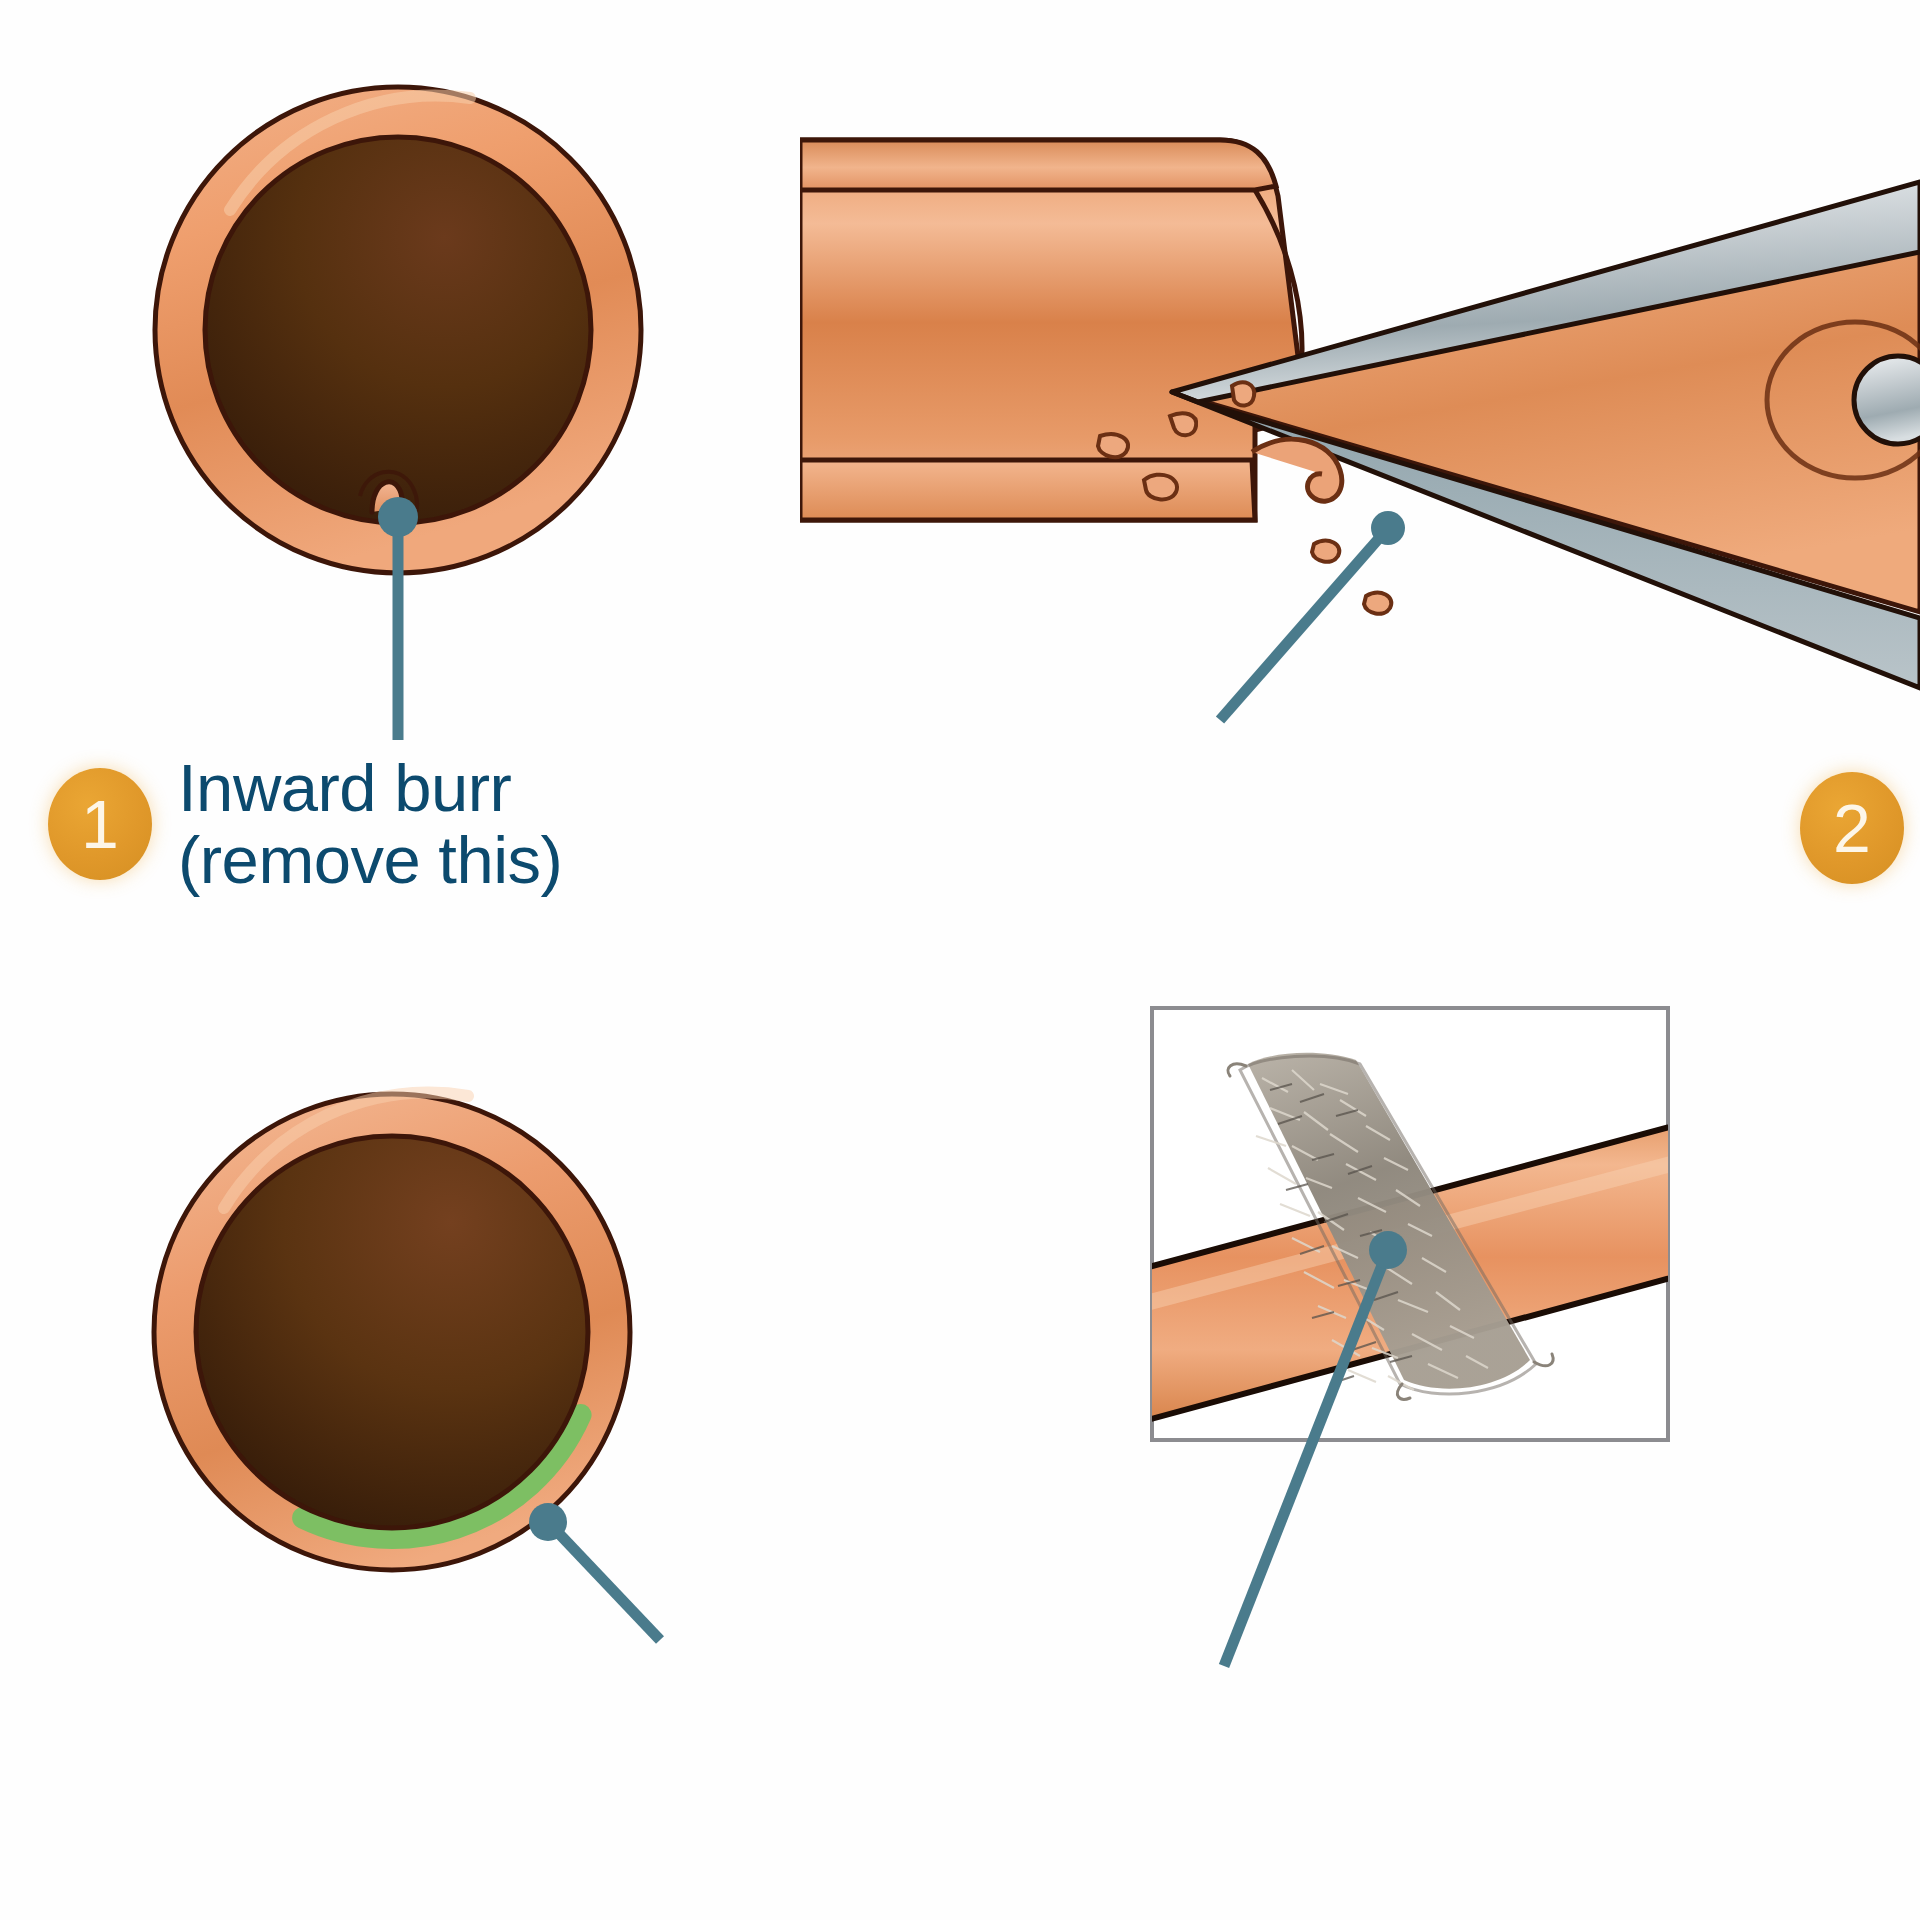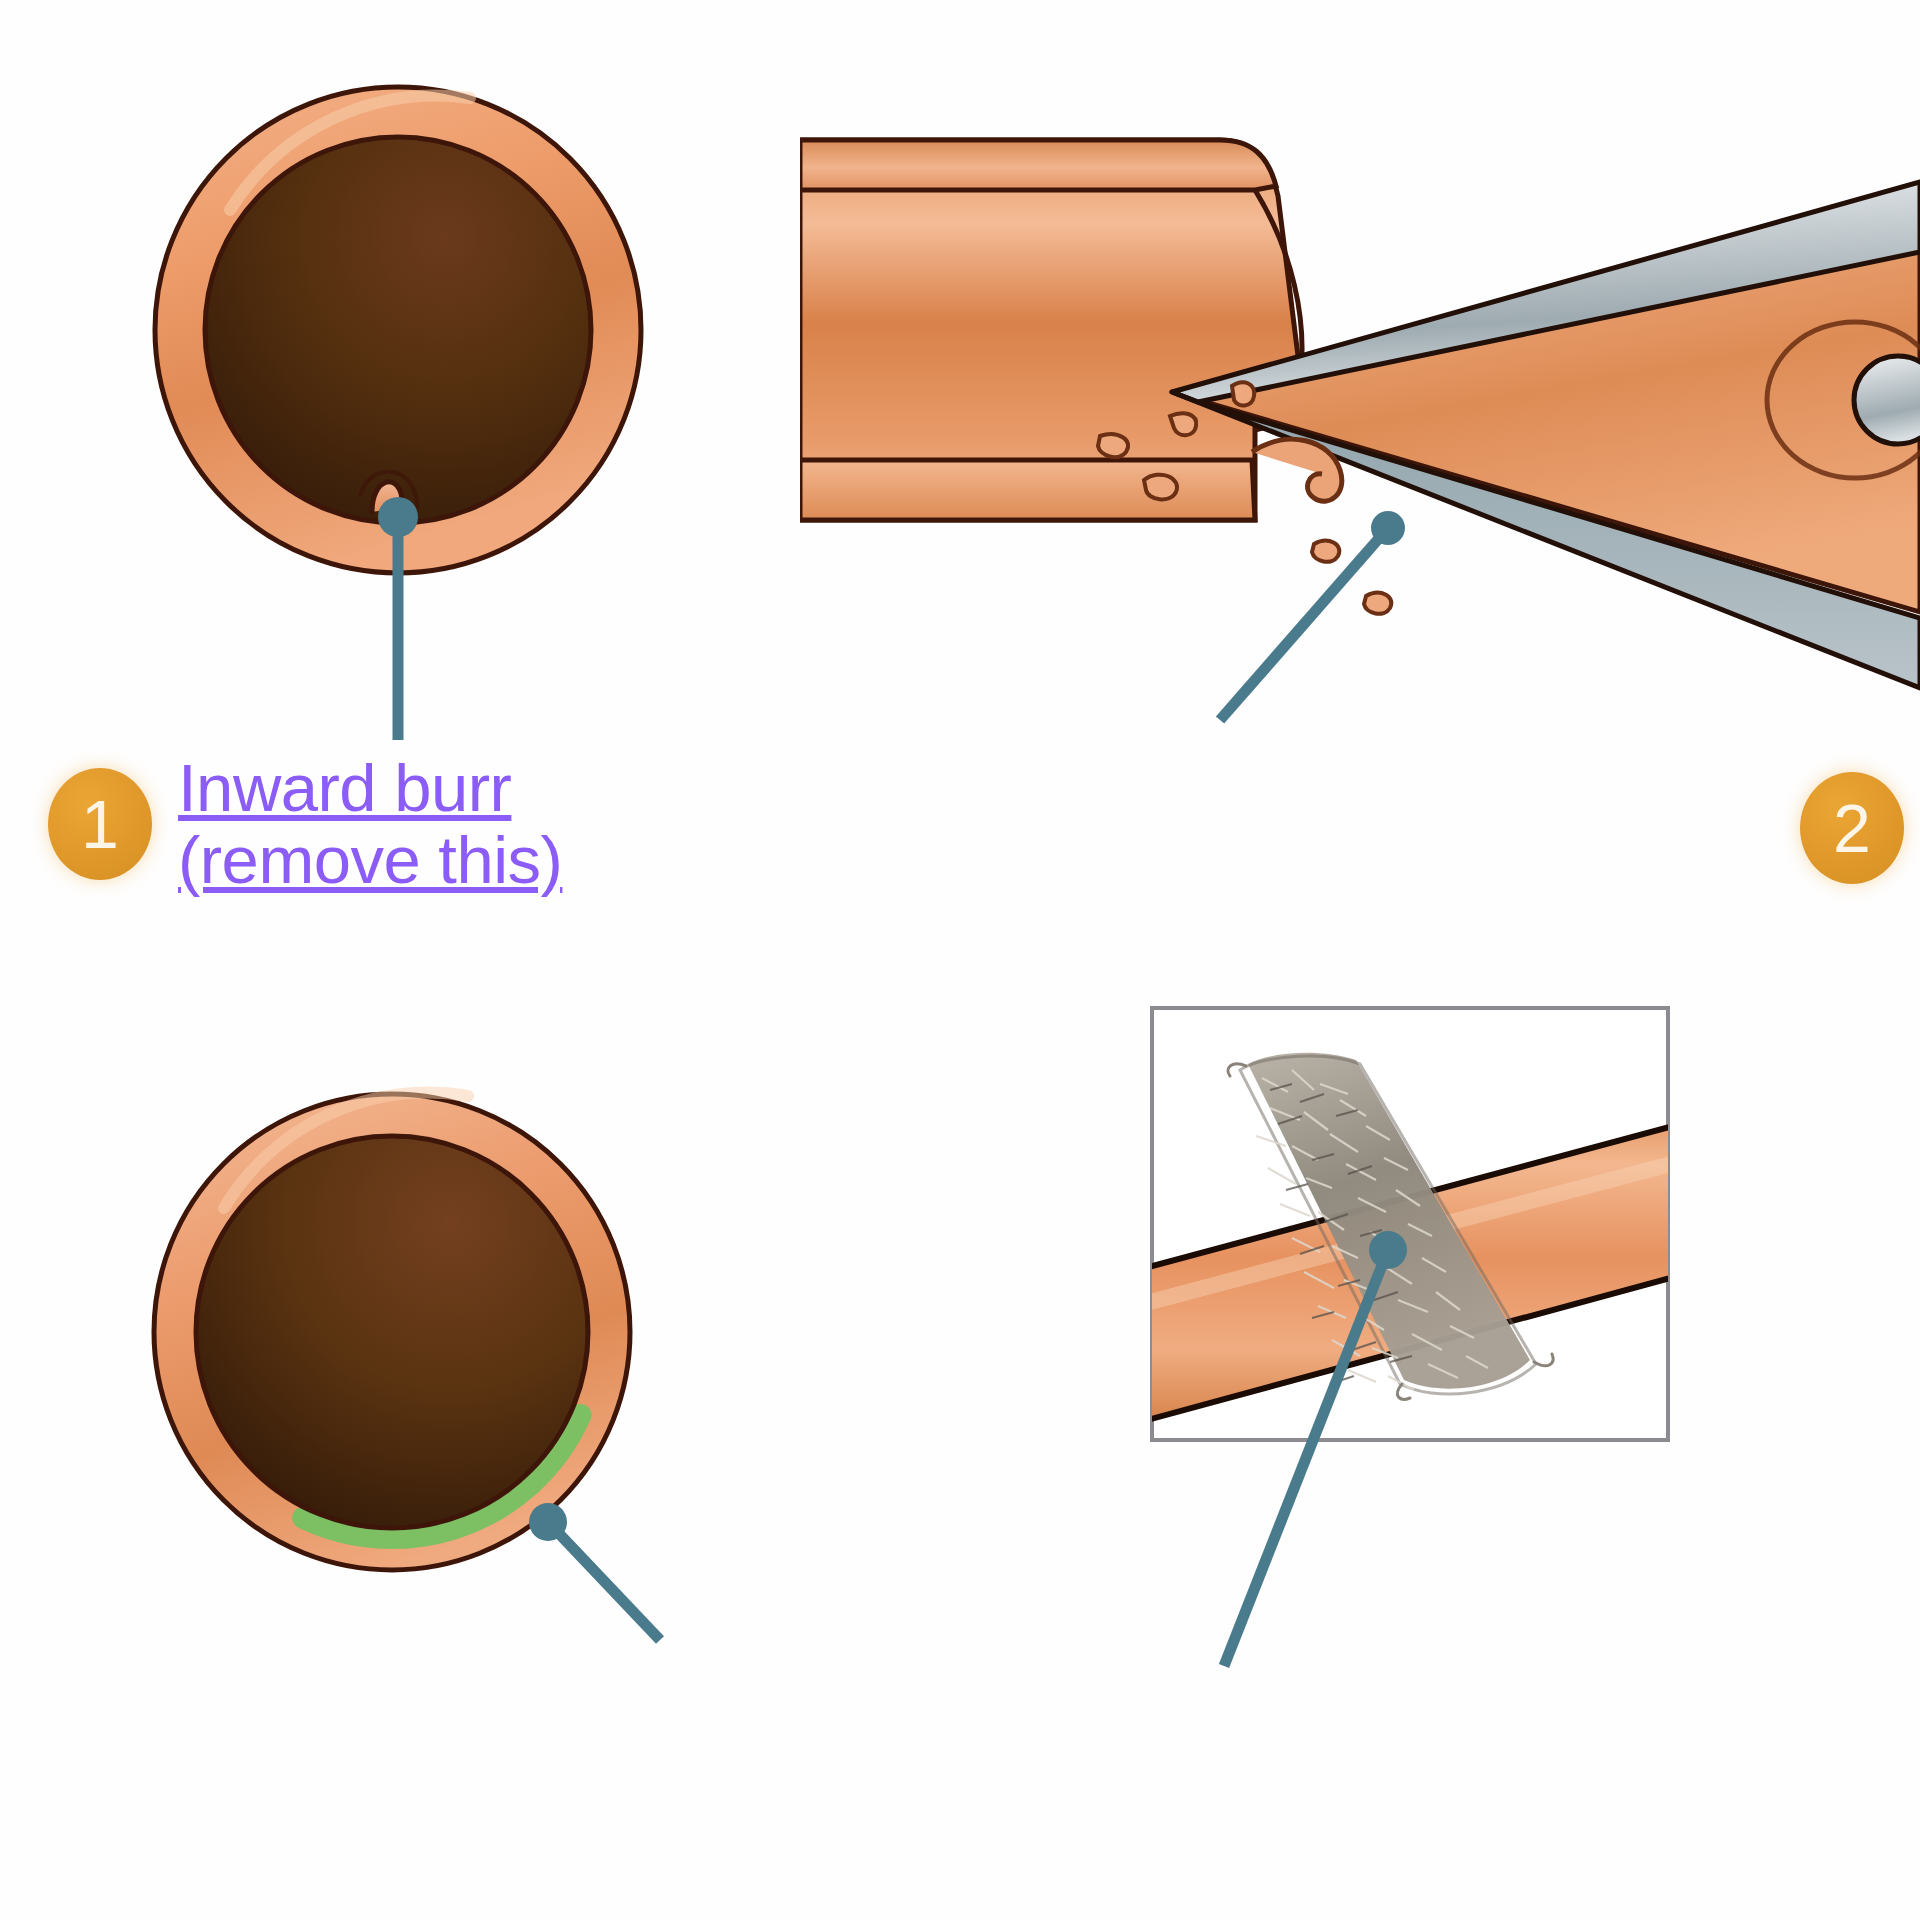--- a/index.html
+++ b/index.html
@@ -54,28 +54,27 @@
     color: #fdf6e8;
     font-size: 68px;
     font-weight: 400;
     display: flex;
     align-items: center;
     justify-content: center;
     line-height: 1;
     letter-spacing: 0;
   }
   .caption-text {
-    color: #8b5cf6;
+    color: #0c4a6e;
     font-size: 66px;
     line-height: 1.07;
     font-weight: 400;
     letter-spacing: -0.5px;
     text-shadow: 0 2px 2px rgba(255,255,255,0.9);
     white-space: nowrap;
-    text-decoration: underline;
   }
   .caption-text .l2 { display: block; }
 
   #cap-1 { left: 48px;  top: 752px;  }
   #cap-2 { left: 1000px; top: 772px; }
   #cap-1 .caption-text { font-size: 67px; }
 
   .leader-dot { pointer-events: none; }
 </style>
 </head>

